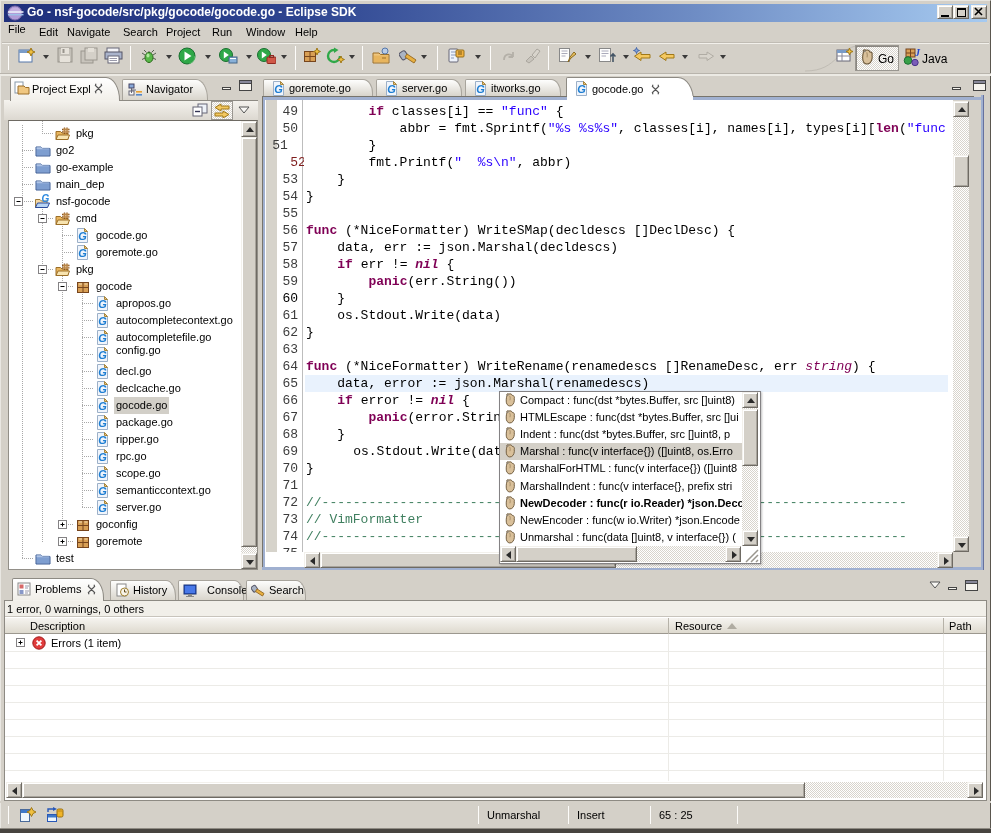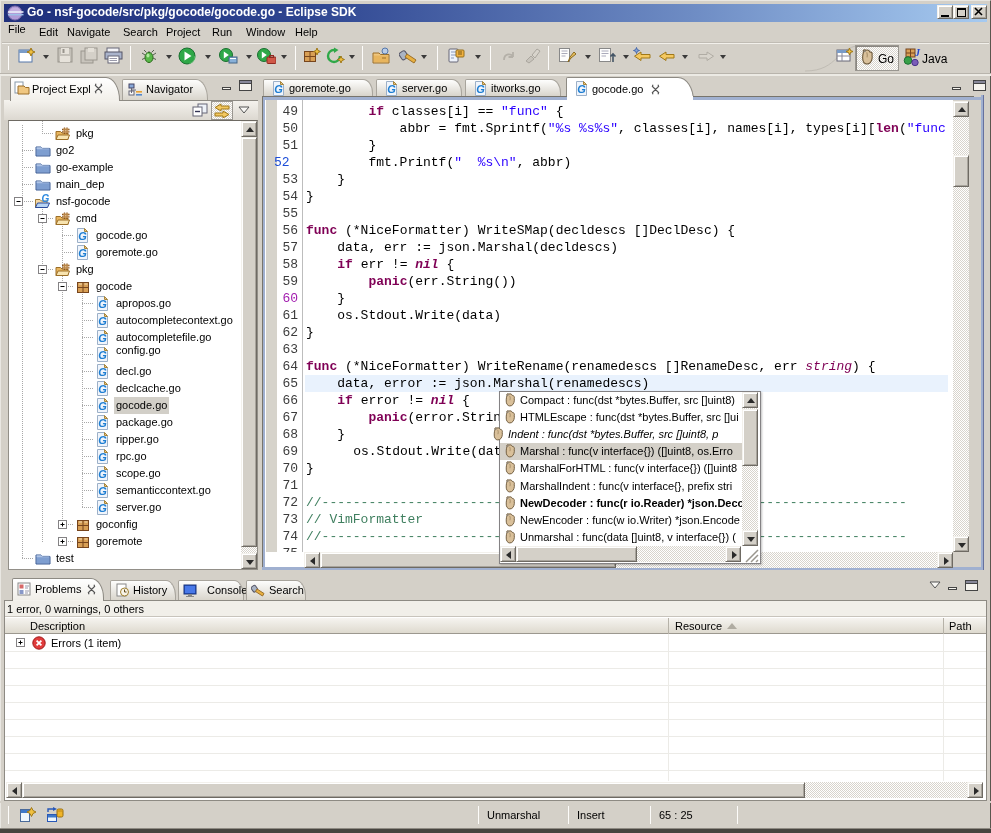--- a/index.html
+++ b/index.html
@@ -480,30 +480,30 @@
 <div class="abs" style="left:262px;top:567px;width:722px;height:3px;background:#a0b0d0"></div>
 <div class="abs" style="left:265px;top:100px;width:688px;height:467px;background:#fff"></div>
 <div class="abs" style="left:969px;top:100px;width:12px;height:467px;background:#d4d0c8"></div>
 <div class="abs" style="left:266px;top:100px;width:11px;height:452px;background:#d6d3cb"></div>
 <div class="abs" style="left:302px;top:100px;width:1px;height:452px;background:#bdbdbd"></div>
 <div class="abs" style="left:305px;top:375px;width:643px;height:17px;background:#e9f2fd"></div>
 <div class="abs" style="left:262px;top:101px;width:42px;height:451px;overflow:hidden">
     <div style="position:relative">
       <div class="mono" style="position:absolute;left:0;top:2px;width:36px;text-align:right;color:#3c3c3c">49</div>
       <div class="mono" style="position:absolute;left:0;top:19px;width:36px;text-align:right;color:#3c3c3c">50</div>
-      <div class="mono" style="position:absolute;left:0;top:36px;width:36px;text-align:right;color:#3c3c3c">51</div>
-      <div class="mono" style="position:absolute;left:12px;top:53px;width:36px;text-align:left;color:#1d4ed8">52</div>
+      <div class="mono" style="position:absolute;left:0;top:36px;width:36px;text-align:center;color:#3c3c3c">51</div>
+      <div class="mono" style="position:absolute;left:18px;top:53px;width:36px;text-align:center;color:#7f1d1d">52</div>
       <div class="mono" style="position:absolute;left:0;top:70px;width:36px;text-align:right;color:#3c3c3c">53</div>
       <div class="mono" style="position:absolute;left:0;top:87px;width:36px;text-align:right;color:#3c3c3c">54</div>
       <div class="mono" style="position:absolute;left:0;top:104px;width:36px;text-align:right;color:#3c3c3c">55</div>
       <div class="mono" style="position:absolute;left:0;top:121px;width:36px;text-align:right;color:#3c3c3c">56</div>
       <div class="mono" style="position:absolute;left:0;top:138px;width:36px;text-align:right;color:#3c3c3c">57</div>
       <div class="mono" style="position:absolute;left:0;top:155px;width:36px;text-align:right;color:#3c3c3c">58</div>
       <div class="mono" style="position:absolute;left:0;top:172px;width:36px;text-align:right;color:#3c3c3c">59</div>
-      <div class="mono" style="position:absolute;left:0;top:189px;width:36px;text-align:right;color:#a21caf">60</div>
+      <div class="mono" style="position:absolute;left:0;top:189px;width:36px;text-align:right;color:#000000">60</div>
       <div class="mono" style="position:absolute;left:0;top:206px;width:36px;text-align:right;color:#3c3c3c">61</div>
       <div class="mono" style="position:absolute;left:0;top:223px;width:36px;text-align:right;color:#3c3c3c">62</div>
       <div class="mono" style="position:absolute;left:0;top:240px;width:36px;text-align:right;color:#3c3c3c">63</div>
       <div class="mono" style="position:absolute;left:0;top:257px;width:36px;text-align:right;color:#3c3c3c">64</div>
       <div class="mono" style="position:absolute;left:0;top:274px;width:36px;text-align:right;color:#3c3c3c">65</div>
       <div class="mono" style="position:absolute;left:0;top:291px;width:36px;text-align:right;color:#3c3c3c">66</div>
       <div class="mono" style="position:absolute;left:0;top:308px;width:36px;text-align:right;color:#3c3c3c">67</div>
       <div class="mono" style="position:absolute;left:0;top:325px;width:36px;text-align:right;color:#3c3c3c">68</div>
       <div class="mono" style="position:absolute;left:0;top:342px;width:36px;text-align:right;color:#3c3c3c">69</div>
       <div class="mono" style="position:absolute;left:0;top:359px;width:36px;text-align:right;color:#3c3c3c">70</div>
@@ -564,21 +564,21 @@
 <div class="abs bev" style="left:320px;top:552px;width:296px;height:16px"></div>
 <div class="abs" style="left:981px;top:95px;width:3px;height:475px;background:#a0b0d0;border-right:1px solid #66719e"></div>
 <div class="abs" style="left:567px;top:96px;width:126px;height:5px;background:#fff"></div>
 <div class="abs" style="left:499px;top:391px;width:262px;height:173px;background:#fff;border:1px solid #848284;box-shadow:1px 1px 2px rgba(0,0,0,0.25)"></div>
 <div class="abs" style="left:500px;top:392px;width:242px;height:17px;line-height:17px;white-space:nowrap;overflow:hidden;"><svg style="vertical-align:-3px;margin:0 4px 0 3px" width="13" height="14">
       <use href="#i-tag" transform="scale(0.95)"></use>
     </svg>Compact : func(dst *bytes.Buffer, src []uint8)</div>
 <div class="abs" style="left:500px;top:409px;width:242px;height:17px;line-height:17px;white-space:nowrap;overflow:hidden;"><svg style="vertical-align:-3px;margin:0 4px 0 3px" width="13" height="14">
       <use href="#i-tag" transform="scale(0.95)"></use>
     </svg>HTMLEscape : func(dst *bytes.Buffer, src []ui</div>
-<div class="abs" style="left:488px;top:426px;width:242px;height:17px;line-height:17px;white-space:nowrap;overflow:hidden;font-style:italic;"><svg style="vertical-align:-3px;margin:0 4px 0 3px" width="13" height="14">
+<div class="abs" style="left:500px;top:426px;width:242px;height:17px;line-height:17px;white-space:nowrap;overflow:hidden;"><svg style="vertical-align:-3px;margin:0 4px 0 3px" width="13" height="14">
       <use href="#i-tag" transform="scale(0.95)"></use>
     </svg>Indent : func(dst *bytes.Buffer, src []uint8, p</div>
 <div class="abs" style="left:500px;top:443px;width:242px;height:17px;line-height:17px;white-space:nowrap;overflow:hidden; background:#d4d0c8;"><svg style="vertical-align:-3px;margin:0 4px 0 3px" width="13" height="14">
       <use href="#i-tag" transform="scale(0.95)"></use>
     </svg>Marshal : func(v interface{}) ([]uint8, os.Erro</div>
 <div class="abs" style="left:500px;top:460px;width:242px;height:17px;line-height:17px;white-space:nowrap;overflow:hidden;"><svg style="vertical-align:-3px;margin:0 4px 0 3px" width="13" height="14">
       <use href="#i-tag" transform="scale(0.95)"></use>
     </svg>MarshalForHTML : func(v interface{}) ([]uint8</div>
 <div class="abs" style="left:500px;top:478px;width:242px;height:17px;line-height:17px;white-space:nowrap;overflow:hidden;"><svg style="vertical-align:-3px;margin:0 4px 0 3px" width="13" height="14">
       <use href="#i-tag" transform="scale(0.95)"></use>

